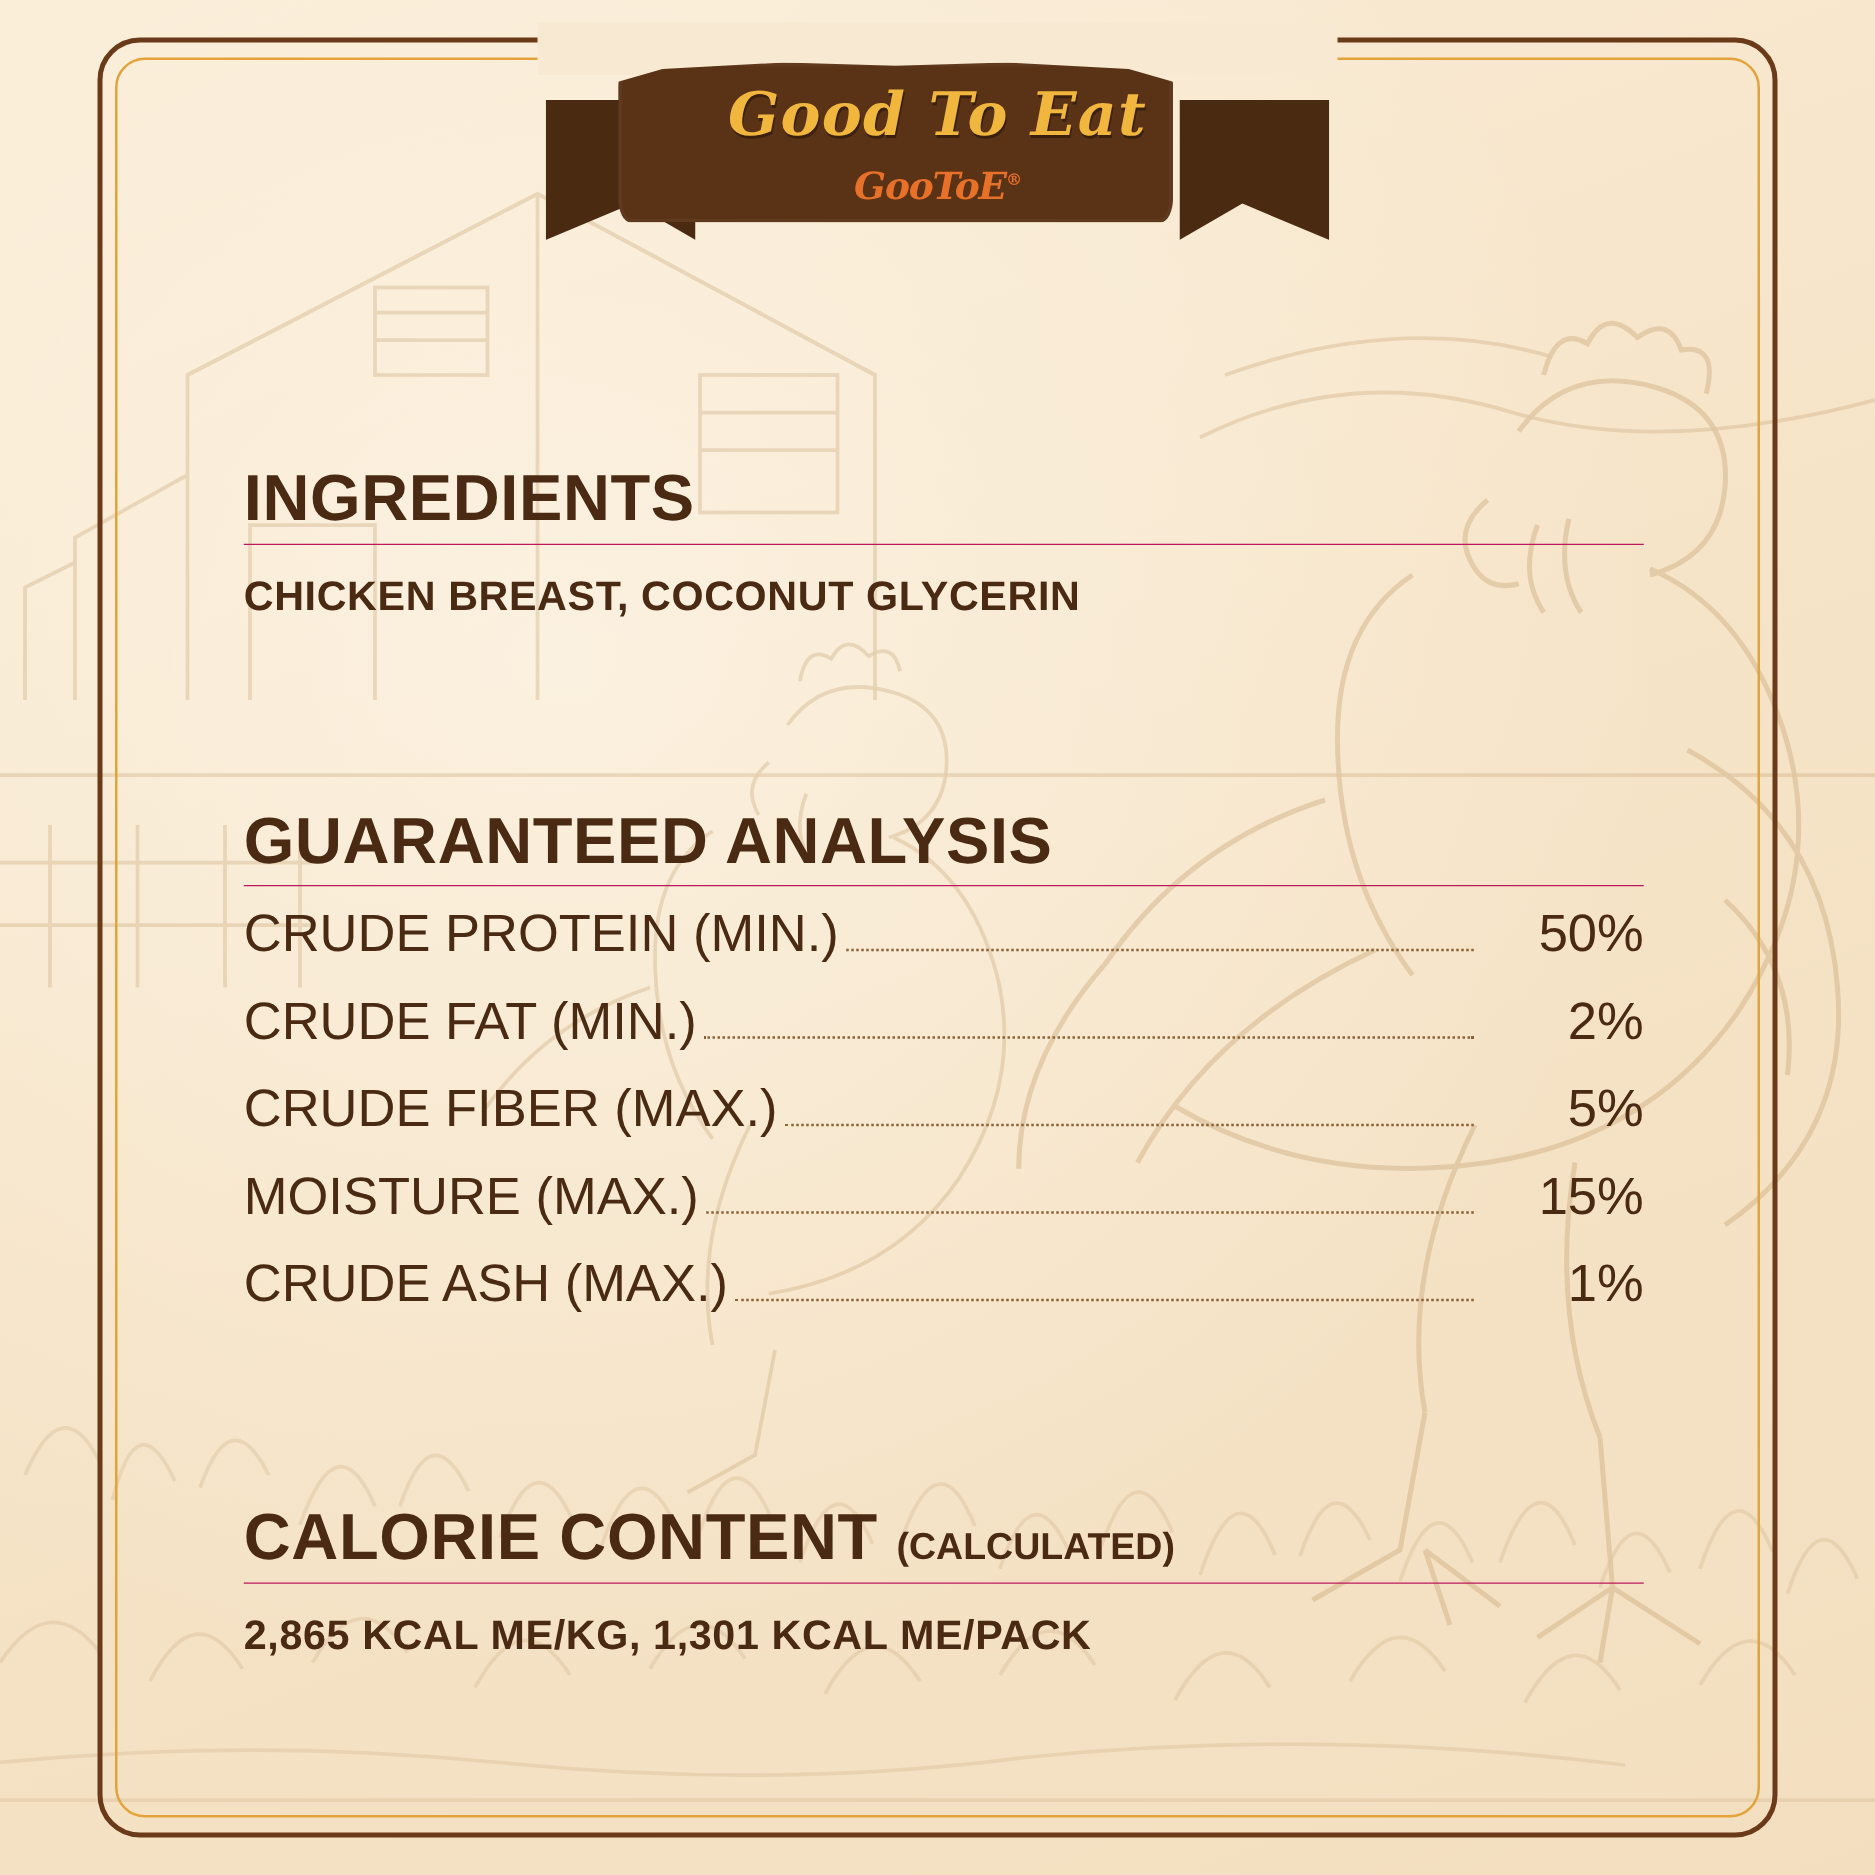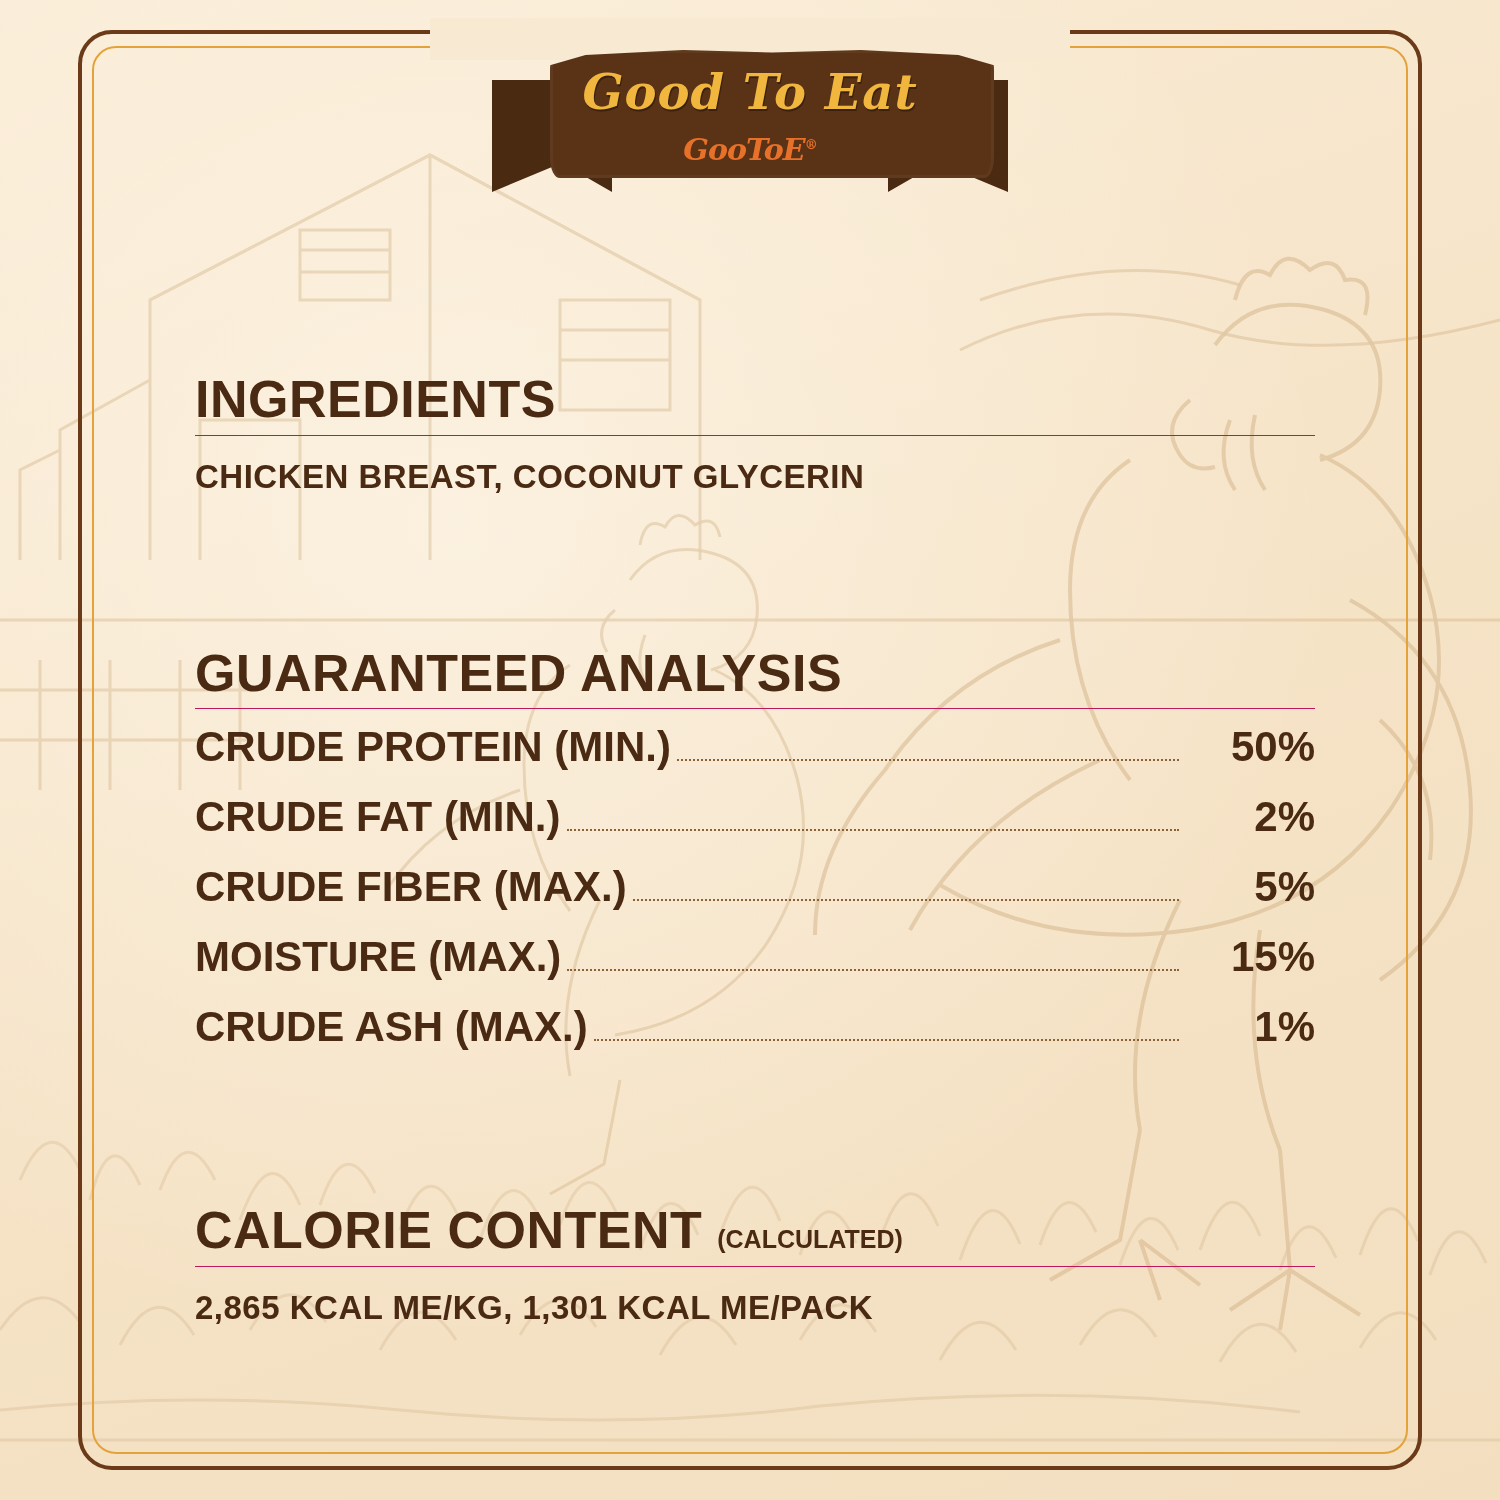--- a/index.html
+++ b/index.html
@@ -67,21 +67,21 @@
     height: 42px;
     background: #f8e9d2;
   }
 
   
   .ribbon {
     position: absolute;
     left: 50%;
     top: 36px;
     transform: translateX(-50%);
-    width: 516px;
+    width: 627px;
     height: 160px;
   }
   .ribbon-tail {
     position: absolute;
     top: 44px;
     width: 120px;
     height: 112px;
     background: #4b2a12;
   }
   .ribbon-tail.left {
@@ -153,41 +153,41 @@
     font-weight: bold;
     font-size: 52px;
     letter-spacing: 0.5px;
     color: #4a2a12;
     line-height: 1.05;
     padding-bottom: 8px;
     border-bottom: 1px solid #be185d;
     display: block;
   }
   .section-head .sub {
-    font-size: 25px;
+    font-size: 30px;
     font-weight: bold;
     letter-spacing: 0;
   }
 
   .section-body {
     font-weight: bold;
     font-size: 33px;
     letter-spacing: 0.5px;
     margin-top: 22px;
     color: #4a2a12;
   }
 
   .gap-lg { height: 150px; }
   .gap-xl { height: 130px; }
 
   .ga-rows { margin-top: 14px; }
   .ga-row {
     display: flex;
     align-items: baseline;
-    font-weight: bold;
+    font-weight: normal;
     font-size: 42px;
     color: #4a2a12;
     margin-bottom: 22px;
     white-space: nowrap;
   }
   .ga-label { flex: 0 0 auto; }
   .ga-dots {
     flex: 1 1 auto;
     border-bottom: 2px dotted #8a6236;
     margin: 0 6px 10px 6px;

